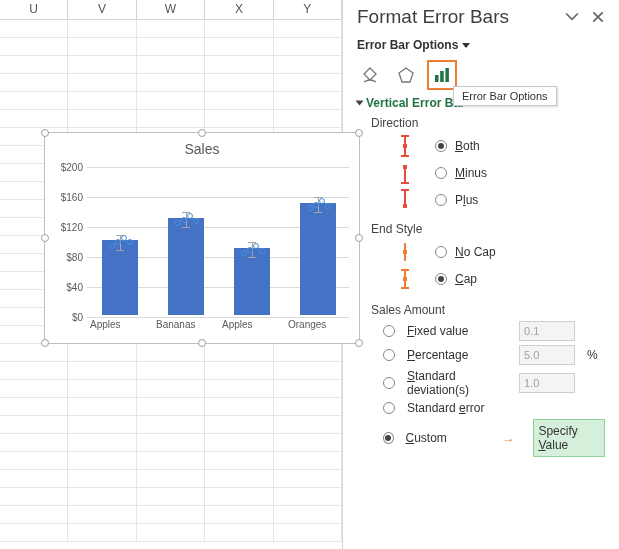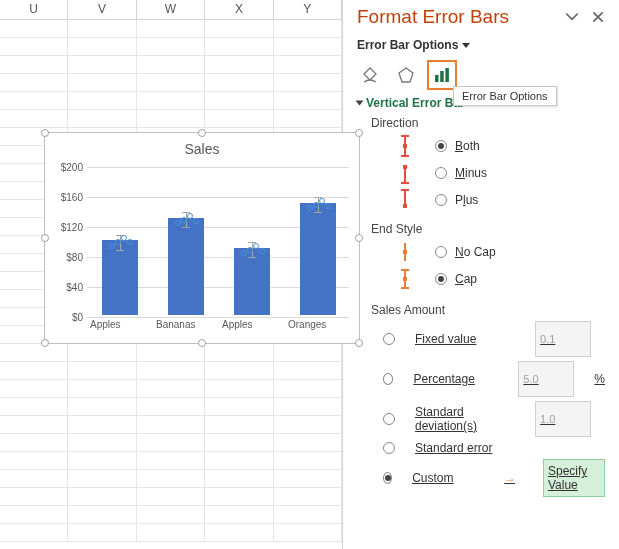--- a/index.html
+++ b/index.html
@@ -21,21 +21,21 @@
   .ylabel { position: absolute; right: 100%; margin-right: 4px; font-size: 10px; color: #595959; transform: translateY(-50%); }
   .bar { position: absolute; bottom: 0; width: 36px; background: #4472c4; }
   .xlabel { position: absolute; top: 100%; margin-top: 4px; font-size: 10px; color: #595959; width: 60px; text-align: left; }
   .errb { position: absolute; width: 1px; background: #a5a5a5; }
   .dot { position: absolute; width: 6px; height: 6px; border-radius: 50%; border: 1px solid #4a90d9; }
   .chart-handle { position:absolute; width:8px; height:8px; background:#fff; border:1px solid #a0a0a0; border-radius:50%; }
 
   
   .pane { position: absolute; right: 0; top: 0; width: 276px; height: 549px; padding: 6px 14px 10px 14px; font-size: 12px; color: #333; }
   .pane-header { display: flex; align-items: center; justify-content: space-between; margin-bottom: 4px; }
-  .pane-title { font-size: 19px; color: #c2410c; font-weight: 400; }
+  .pane-title { font-size: 19px; color: #404040; font-weight: 400; }
   .pane-icons { display: flex; gap: 12px; align-items: center; }
   .pane-icon { width: 14px; height: 14px; cursor: pointer; }
 
   .opt-dropdown { font-size: 12px; font-weight: 600; color: #333; margin: 6px 0 10px 0; display: inline-flex; align-items: center; gap: 4px; cursor: pointer;}
   .tri-down { width:0; height:0; border-left:4px solid transparent; border-right:4px solid transparent; border-top:5px solid #333; }
 
   .icon-row { display: flex; gap: 10px; align-items: center; margin-bottom: 6px; position: relative; }
   .icon-btn { width: 26px; height: 26px; display:flex; align-items:center; justify-content:center; cursor:pointer; }
   .icon-btn.selected { outline: 2px solid #ed7d31; outline-offset: 0px; }
   .tooltip { position:absolute; left:96px; top:24px; background:#fff; border:1px solid #c8c8c8; padding:3px 8px; font-size:11px; white-space: nowrap; box-shadow:1px 1px 2px rgba(0,0,0,.15);}
@@ -44,23 +44,23 @@
   .tri-right { width:0; height:0; border-top:4px solid transparent; border-bottom:4px solid transparent; border-left:5px solid #444; transform: rotate(90deg);}
   .group-label { margin: 4px 0 4px 14px; color:#444; }
 
   .opt-row { display:flex; align-items:center; gap:8px; margin:3px 0 3px 26px; }
   .opt-glyph { width:44px; height:24px; display:flex; align-items:center; justify-content:center; }
   .radio { width:12px; height:12px; border-radius:50%; border:1px solid #888; display:inline-flex; align-items:center; justify-content:center; }
   .radio.on::after { content:""; width:6px; height:6px; border-radius:50%; background:#444; }
   .opt-label { font-size:12px; color:#333; }
   .opt-label u { text-decoration: underline; }
 
-  .amt-row { display:flex; align-items:center; gap:20px; margin:4px 0 4px 26px;text-decoration:underline; }
+  .amt-row { display:flex; align-items:center; gap:12px; margin:4px 0 4px 26px; }
   .amt-label { width:100px; font-size:12px; color:#333; }
-  .amt-input { width:56px; height:36px; border:1px solid #cfcfcf; background:#f4f4f4; color:#a0a0a0; font-size:11px; padding:0 4px; }
+  .amt-input { width:56px; height:20px; border:1px solid #cfcfcf; background:#f4f4f4; color:#a0a0a0; font-size:11px; padding:0 4px; }
 
   .specify-btn { display:inline-block; padding:4px 4px; border:1px solid #8fd19e; background:#d5efdb; color:#333; font-size:12px; cursor:pointer; margin-left:8px;}
   .arrow-annot { color:#ed7d31; font-weight:bold; letter-spacing:-1px; }
 
   
   svg { display:block; }
 </style>
 </head>
 <body>
 

